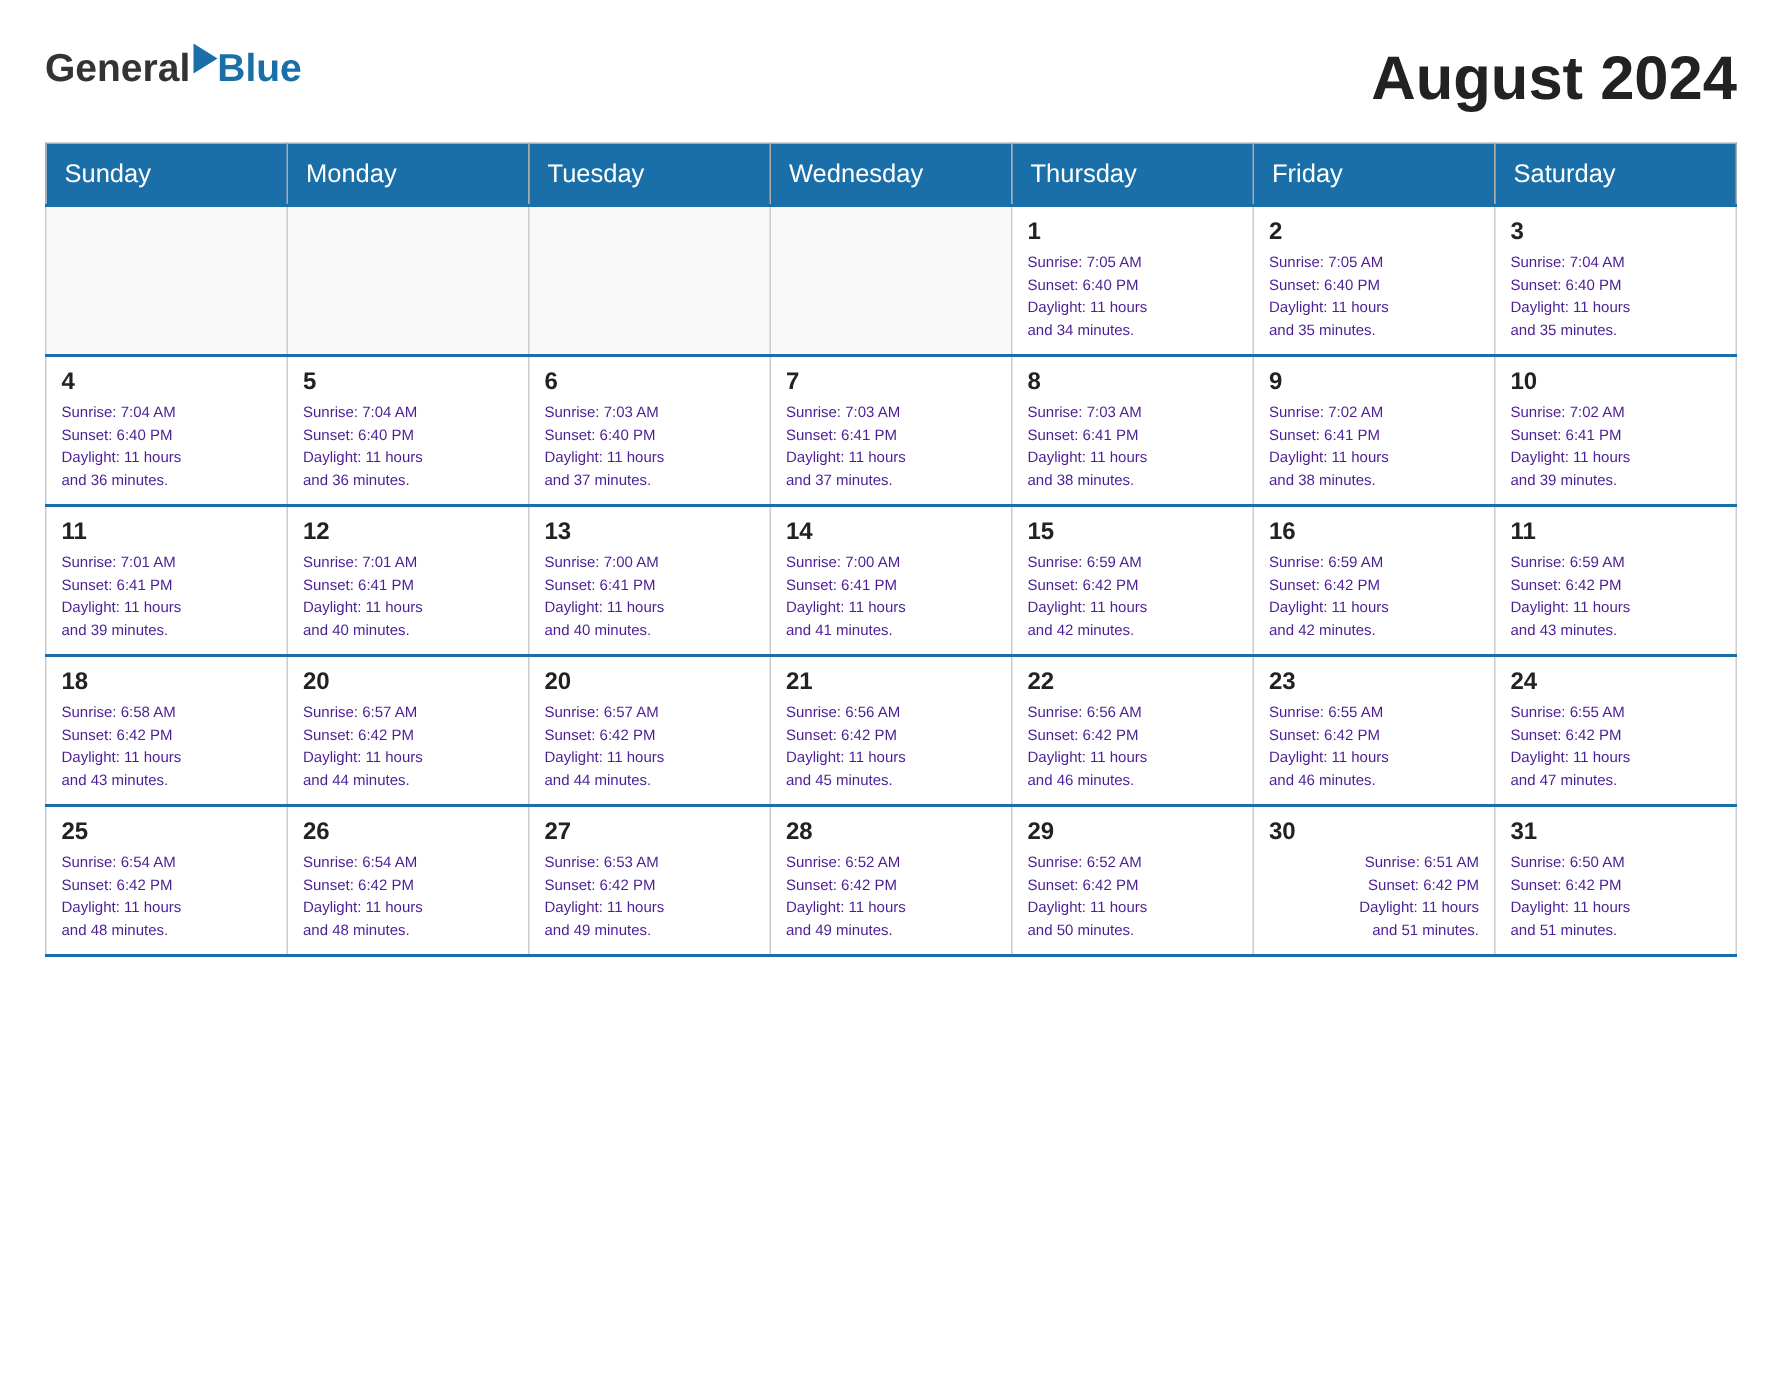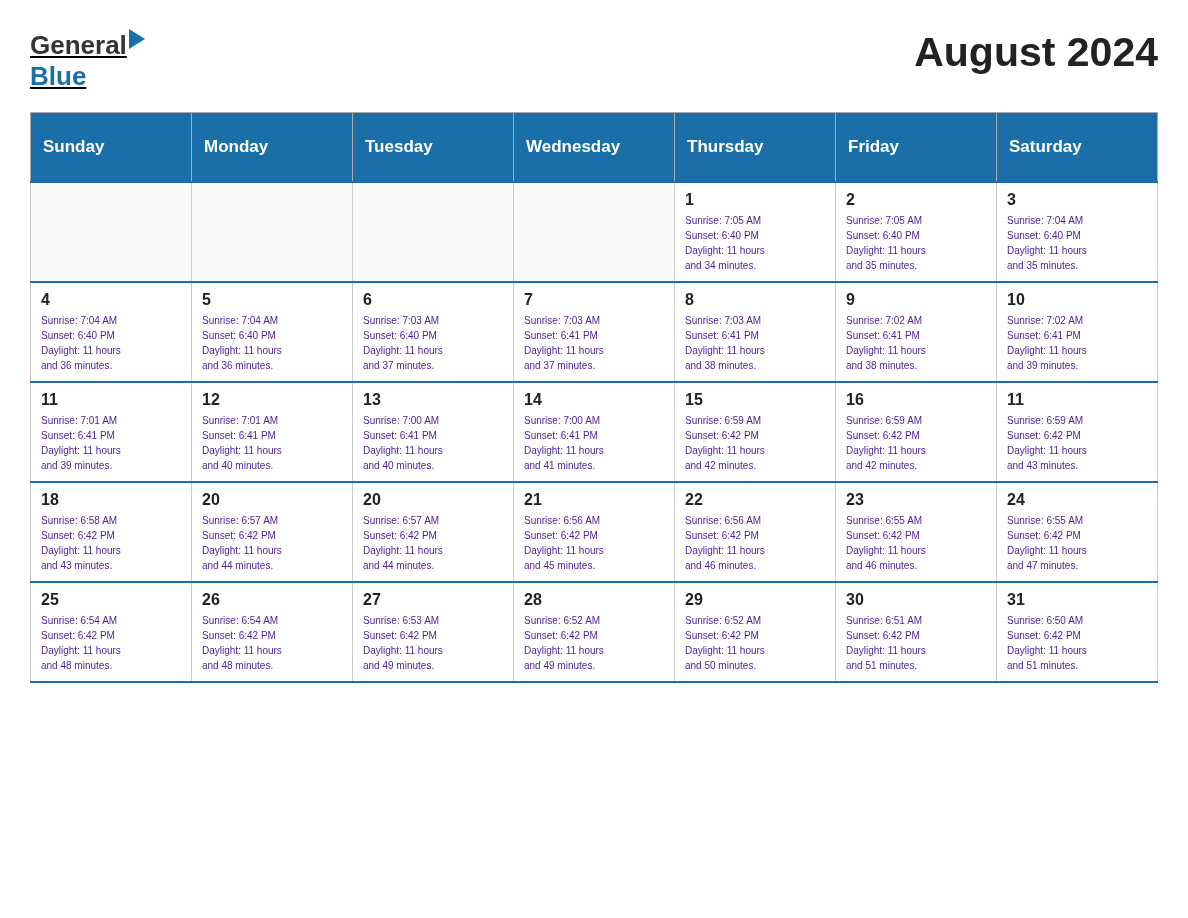--- a/index.html
+++ b/index.html
@@ -32,22 +32,22 @@
     }
     .calendar {
       width: 100%;
       border-collapse: collapse;
       border: 1px solid #aaa;
     }
     .calendar th {
       background-color: #1a6fa8;
       color: #fff;
       font-size: 17px;
-      font-weight: bold;
-      padding: 24px 12px;
+      font-weight: normal;
+      padding: 10px 12px;
       text-align: left;
       border: 1px solid #aaa;
     }
     .calendar td {
       vertical-align: top;
       border: 1px solid #ccc;
       padding: 8px 10px;
       width: 14.28%;
       min-height: 110px;
       font-size: 13px;
@@ -65,23 +65,22 @@
     .day-info {
       font-size: 10px;
       color: #4c1d95;
       line-height: 1.5;
     }
     .empty-cell {
       background: #f9f9f9;
     }
     .logo-wrapper {
       display: flex;
-      flex-direction: column;
+      flex-direction: row;
       align-items: flex-start;
-      text-decoration: underline;
     }
     .logo-line1 {
       display: flex;
       align-items: center;
     }
     .logo-general {
       font-size: 26px;
       font-weight: bold;
       color: #333;
     }
@@ -341,21 +340,21 @@
         </td>
         <td>
           <div class="day-number">29</div>
           <div class="day-info" style="white-space: pre-line;">Sunrise: 6:52 AM
 Sunset: 6:42 PM
 Daylight: 11 hours
 and 50 minutes.</div>
         </td>
         <td>
           <div class="day-number">30</div>
-          <div class="day-info" style="white-space: pre-line;">Sunrise: 6:51 AM
+          <div class="day-info" style="white-space: pre-line; text-align: right;">Sunrise: 6:51 AM
 Sunset: 6:42 PM
 Daylight: 11 hours
 and 51 minutes.</div>
         </td>
         <td>
           <div class="day-number">31</div>
           <div class="day-info" style="white-space: pre-line;">Sunrise: 6:50 AM
 Sunset: 6:42 PM
 Daylight: 11 hours
 and 51 minutes.</div>

